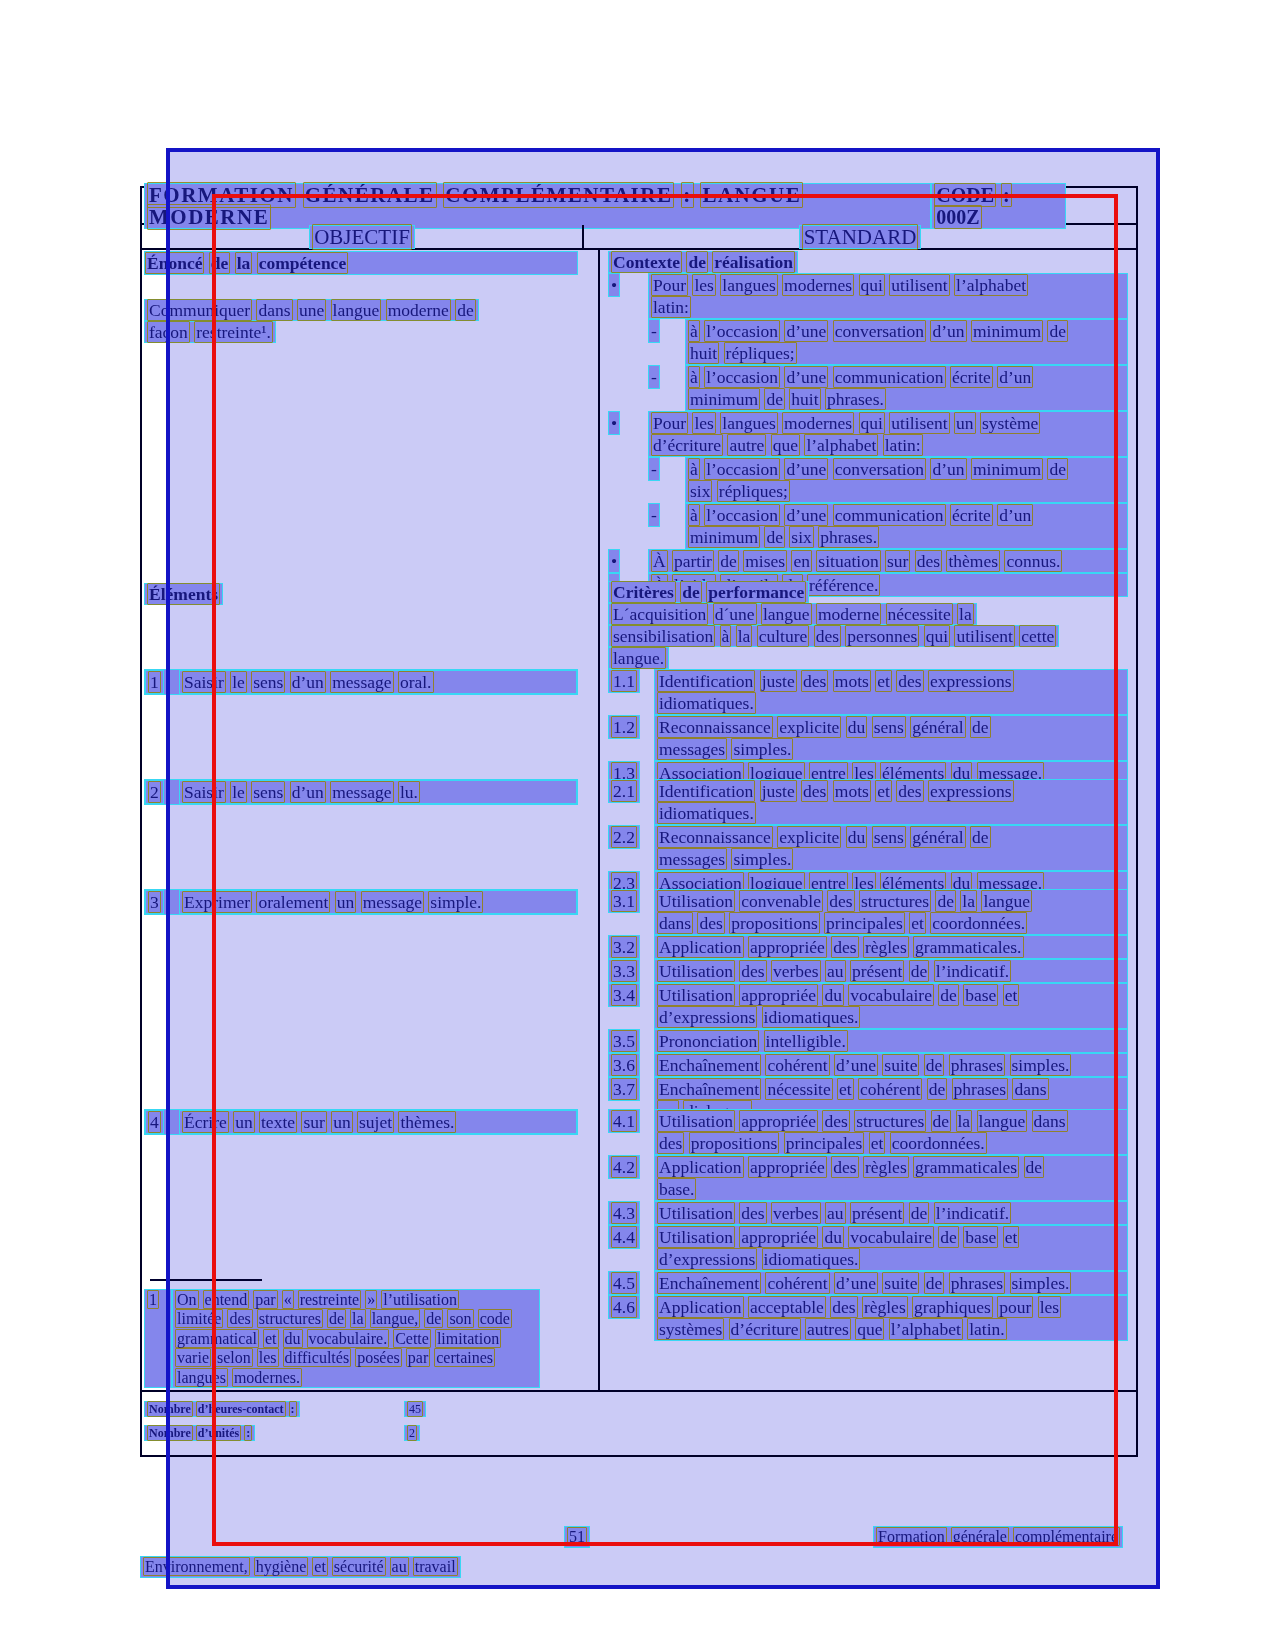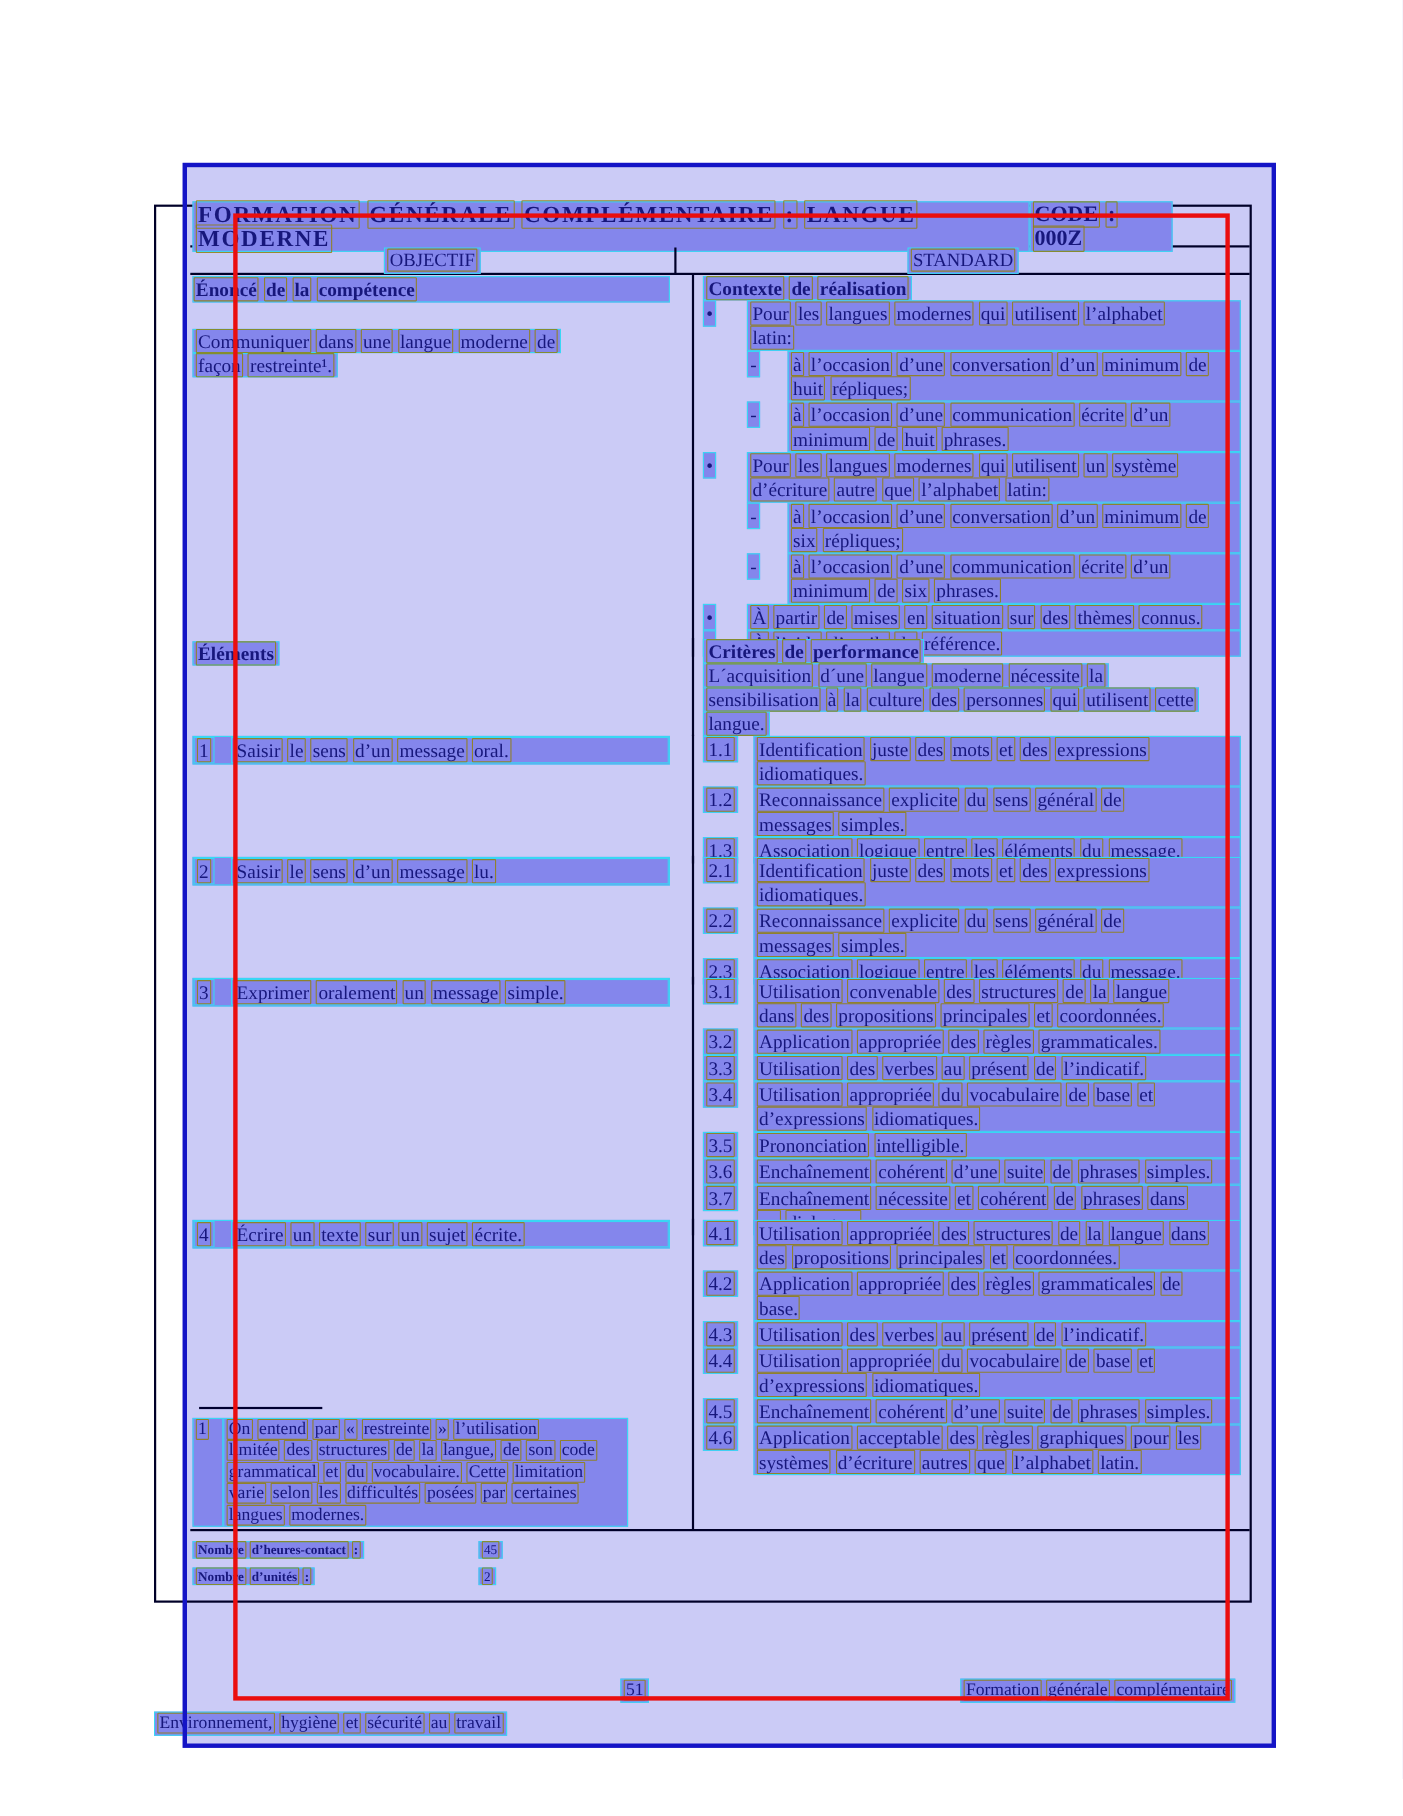--- a/index.html
+++ b/index.html
@@ -8,27 +8,27 @@
 
   
   .bg-rect{position:absolute;left:166px;top:148px;width:994px;height:1441px;background:#cbcbf6;z-index:0;}
   .blue-border{position:absolute;left:166px;top:148px;width:994px;height:1441px;
                border:4px solid #1414c6;box-sizing:border-box;z-index:40;pointer-events:none;}
   .red-rect{position:absolute;left:212px;top:194px;width:906px;height:1352px;
             border:4px solid #ea0e0e;box-sizing:border-box;z-index:41;pointer-events:none;}
 
   
   .doc-table{position:absolute;left:140px;top:186px;width:998px;z-index:2;
-             border:2px solid #000028;box-sizing:border-box;font-size:17.5px;line-height:22px;padding-left:31px;}
+             border:2px solid #000028;box-sizing:border-box;font-size:17.5px;line-height:22px;}
   .row-title{height:37px;display:flex;align-items:center;justify-content:space-between;
              padding:0 70px 0 2px;border-bottom:2px solid #000028;box-sizing:border-box;}
   .title-text{font-weight:bold;font-size:21px;letter-spacing:1.5px;}
   .code-text{font-weight:bold;font-size:20px;}
   .row-headers{height:25px;display:grid;grid-template-columns:440px 1fr;border-bottom:2px solid #000028;box-sizing:border-box;}
-  .row-headers .hcell{display:flex;align-items:center;justify-content:center;font-size:17px;}
+  .row-headers .hcell{display:flex;align-items:center;justify-content:center;font-size:21px;}
   .row-headers .hcell.r{border-left:2px solid #000028;}
 
   .row-body{display:grid;grid-template-rows:330px 88px 110px 110px 220px 282px;border-bottom:2px solid #000028;}
   .brow{display:grid;grid-template-columns:440px 1fr;gap:16px;}
   .cell-l{padding:1px 4px 0 2px;position:relative;box-sizing:border-box;}
   .cell-r{border-left:2px solid #000028;padding:1px 8px 0 8px;box-sizing:border-box;}
 
   .row-activities{height:33px;display:flex;align-items:center;justify-content:center;
                   padding-right:70px;border-bottom:2px solid #000028;box-sizing:border-box;font-size:18px;}
   .row-numbers{height:63px;padding:6px 0 0 2px;box-sizing:border-box;}
@@ -250,21 +250,21 @@
             <span class="hl ocr"><span class="w">Enchaînement</span> <span class="w">nécessite</span> <span class="w">et</span> <span class="w">cohérent</span> <span class="w">de</span> <span class="w">phrases</span> <span class="w">dans</span>
 <span class="w">un</span> <span class="w">dialogue.</span></span>
           </div>
         </div>
       </div>
 
       <div class="brow">
         <div class="cell-l">
           <div class="elem strip">
             <span class="hl ocr num"><span class="w">4</span></span>
-            <span class="hl ocr"><span class="w">Écrire</span> <span class="w">un</span> <span class="w">texte</span> <span class="w">sur</span> <span class="w">un</span> <span class="w">sujet</span> <span class="w">écrite.</span></span>
+            <span class="hl ocr"><span class="w">Écrire</span> <span class="w">un</span> <span class="w">texte</span> <span class="w">sur</span> <span class="w">un</span> <span class="w">sujet</span> <span class="w">thèmes.</span></span>
           </div>
           <div class="footnote-wrap">
             <div class="footnote-rule"></div>
             <div class="footnote">
               <span class="hl ocr num"><span class="w">1</span></span>
               <span class="hl ocr ftext"><span class="w">On</span> <span class="w">entend</span> <span class="w">par</span> <span class="w">«</span> <span class="w">restreinte</span> <span class="w">»</span> <span class="w">l’utilisation</span>
 <span class="w">limitée</span> <span class="w">des</span> <span class="w">structures</span> <span class="w">de</span> <span class="w">la</span> <span class="w">langue,</span> <span class="w">de</span> <span class="w">son</span> <span class="w">code</span>
 <span class="w">grammatical</span> <span class="w">et</span> <span class="w">du</span> <span class="w">vocabulaire.</span> <span class="w">Cette</span> <span class="w">limitation</span>
 <span class="w">varie</span> <span class="w">selon</span> <span class="w">les</span> <span class="w">difficultés</span> <span class="w">posées</span> <span class="w">par</span> <span class="w">certaines</span>
 <span class="w">langues</span> <span class="w">modernes.</span></span>

